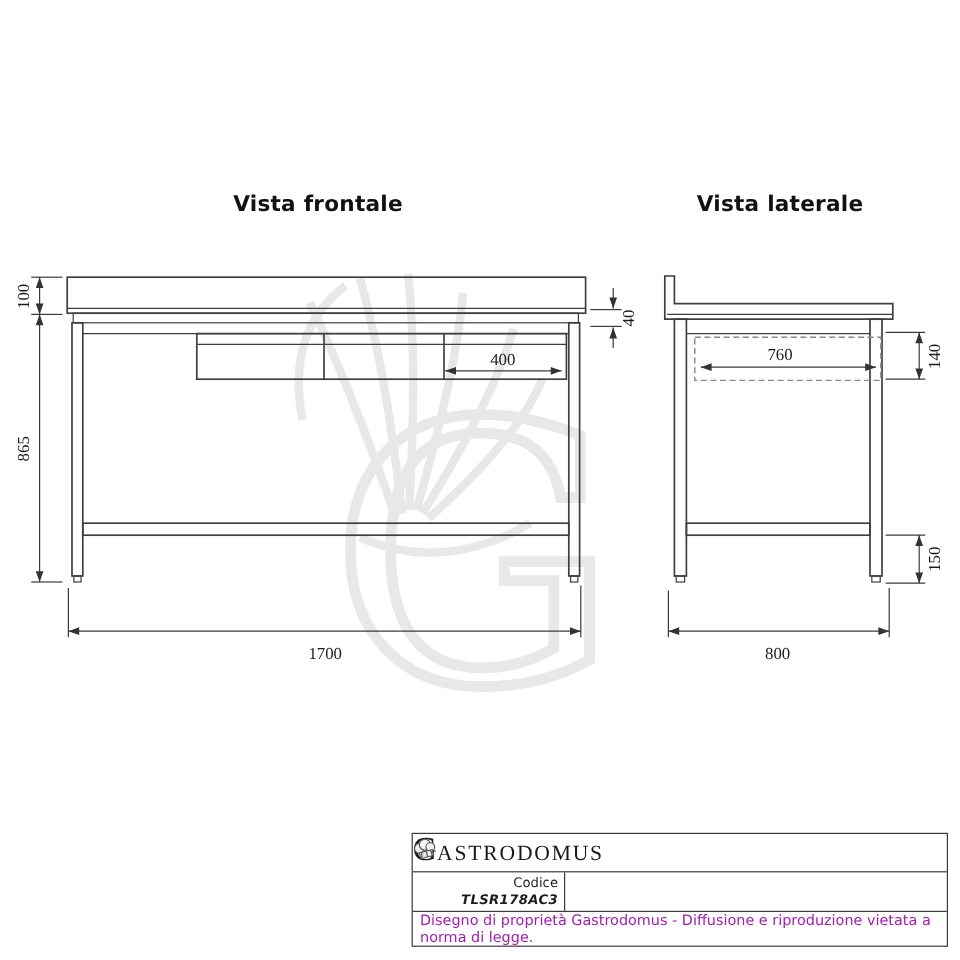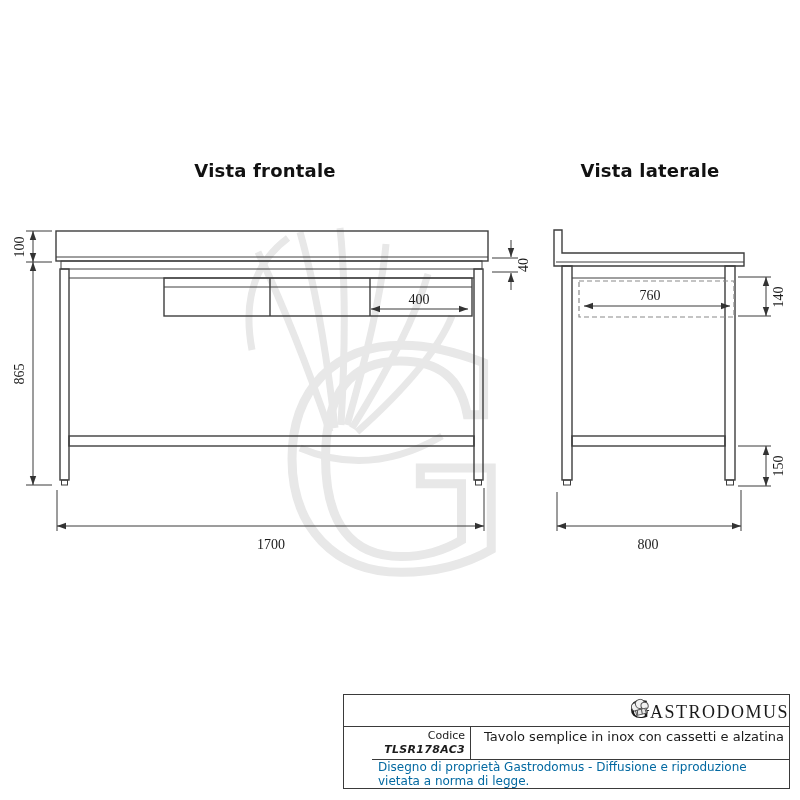--- a/index.html
+++ b/index.html
@@ -29,21 +29,21 @@
     left:343px;top:694px;
     width:447px;height:95px;
     border:1.5px solid #3a3a3a;
     background:#fff;
     display:flex;flex-direction:column;
     color:#1c1c1c;
     box-sizing:border-box;
   }
   .tb-logo-row{
     height:36px;
-    display:flex;align-items:center;justify-content:flex-end;
+    display:flex;align-items:center;justify-content:flex-start;
   }
   .logo{display:flex;align-items:baseline;position:relative;}
   .logo-hat{
     position:relative;
     width:20px;height:18px;
     margin-right:-7px;
     top:-8px;
     transform:rotate(-14deg);
   }
   .logo-g{
@@ -68,22 +68,21 @@
   .tb-cell-desc{flex:1;}
   .tb-label{font-size:11px;color:#1c1c1c;line-height:13px;}
   .tb-code-value{font-size:11px;font-weight:bold;line-height:16px;letter-spacing:.3px;font-style:italic;}
   .tb-desc-value{font-size:13px;line-height:15px;}
   .tb-footer-row{
     flex:1;
     border-top:1.2px solid #3a3a3a;
     display:flex;align-items:center;
     padding:0 6px;
     font-size:12px;
-    color:#0369a1;
-    margin-left:28px;
+    color:#a21caf;
   }
 
   
   .geo{stroke:#3e3e3e;stroke-width:1.4;fill:none;}
   .geo-thin{stroke:#3e3e3e;stroke-width:1;fill:none;}
   .dashed{stroke:#8a8a8a;stroke-width:1.2;fill:none;stroke-dasharray:5 3;}
   .dim{stroke:#3a3a3a;stroke-width:1;fill:none;}
   .dimtxt{
     font-family:"Liberation Serif", serif;
     font-size:14px;
@@ -223,19 +222,18 @@
         <span class="logo-g">G</span>
           <span class="logo-rest">ASTRODOMUS</span>
       </div>
     </div>
     <div class="tb-mid-row">
       <div class="tb-cell tb-cell-code">
         <div class="tb-label">Codice</div>
         <div class="tb-code-value">TLSR178AC3</div>
       </div>
       <div class="tb-cell tb-cell-desc">
-        <div class="tb-desc-value">Tavolo semplice in inox con cassetti e alzatina</div>
       </div>
     </div>
     <div class="tb-footer-row">Disegno di proprietà Gastrodomus - Diffusione e riproduzione vietata a norma di legge.</div>
   </div>
 
 </div>
 
 </body></html>

